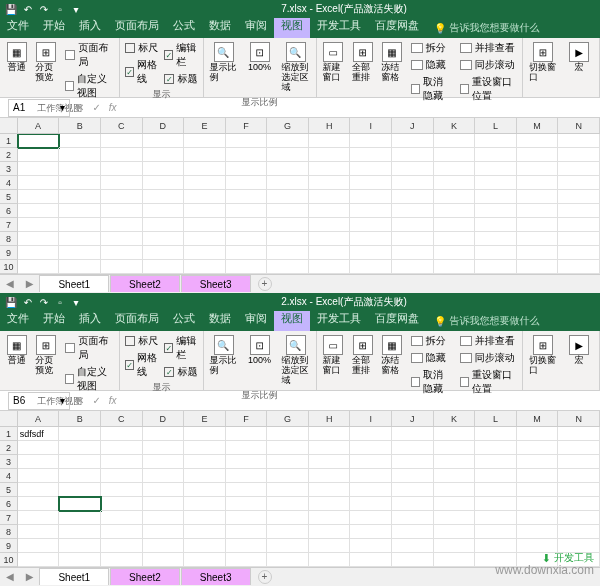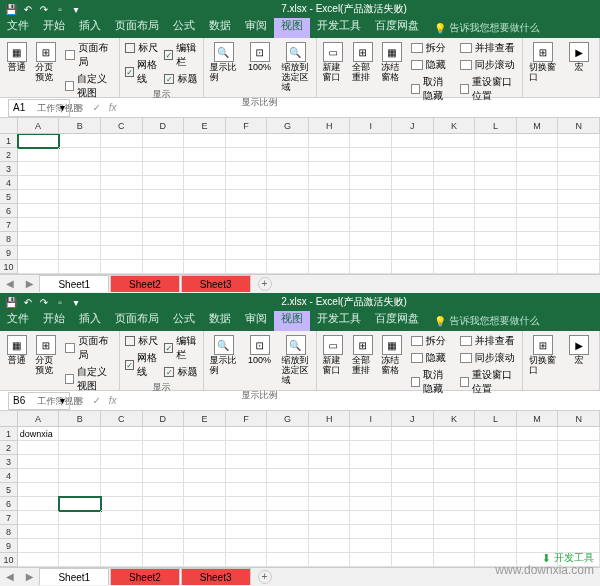--- a/index.html
+++ b/index.html
@@ -30,21 +30,21 @@
 .rowcorner{width:18px;border-right:1px solid #ccc;background:#f0f0f0}
 .colcell{width:42px;border-right:1px solid #d0d0d0;background:#f0f0f0;text-align:center;font-size:9px;line-height:16px;color:#333}
 .rows{max-height:140px;overflow:hidden}
 .gridrow{display:flex;height:14px}
 .rowhdr{width:18px;border-right:1px solid #ccc;border-bottom:1px solid #d0d0d0;background:#f0f0f0;text-align:center;font-size:9px;line-height:14px;color:#333}
 .cell{width:42px;border-right:1px solid #e0e0e0;border-bottom:1px solid #e0e0e0;font-size:9px;line-height:14px;padding-left:2px}
 .cell.sel{outline:2px solid #1b6b3f;outline-offset:-1px}
 .sheettabs{height:18px;border-top:1px solid #ccc;display:flex;align-items:center;background:#f0f0f0}
 .sheettabs .nav{padding:0 6px;color:#888}
 .sheettab{padding:0 18px;border:1px solid #ccc;border-bottom:none;background:#fff;font-size:10px;height:17px;line-height:17px;margin-right:1px}
-.sheettab.inactive{background:#ef4444}
+.sheettab.inactive{background:#f0abfc}
 .statusbar{height:14px;background:#f0f0f0;font-size:9px;padding-left:6px;display:flex;align-items:center;gap:8px;color:#555}
 .plus{width:14px;height:14px;border:1px solid #ccc;border-radius:50%;text-align:center;line-height:12px;margin-left:6px;color:#666}
 .stack{display:flex;flex-direction:column;gap:1px}
 .smallbtn{display:flex;align-items:center;gap:3px;font-size:9px;padding:1px 2px}
 .sico{width:12px;height:10px;border:1px solid #888;background:#fff}
 .watermark{position:absolute;right:6px;bottom:20px;font-size:11px;color:#28a745;display:flex;align-items:center;gap:3px}
 .wm-sub{position:absolute;right:6px;bottom:8px;font-size:12px;color:#999}
 </style>
 </head>
 <body>
@@ -598,21 +598,21 @@
       <div class="colcell">I</div>
       <div class="colcell">J</div>
       <div class="colcell">K</div>
       <div class="colcell">L</div>
       <div class="colcell">M</div>
       <div class="colcell">N</div>
     </div>
     <div class="rows" id="rows2">
         <div class="gridrow">
           <div class="rowhdr">1</div>
-          <div class="cell">downxia</div>
+          <div class="cell">sdfsdf</div>
           <div class="cell"></div>
           <div class="cell"></div>
           <div class="cell"></div>
           <div class="cell"></div>
           <div class="cell"></div>
           <div class="cell"></div>
           <div class="cell"></div>
           <div class="cell"></div>
           <div class="cell"></div>
           <div class="cell"></div>

